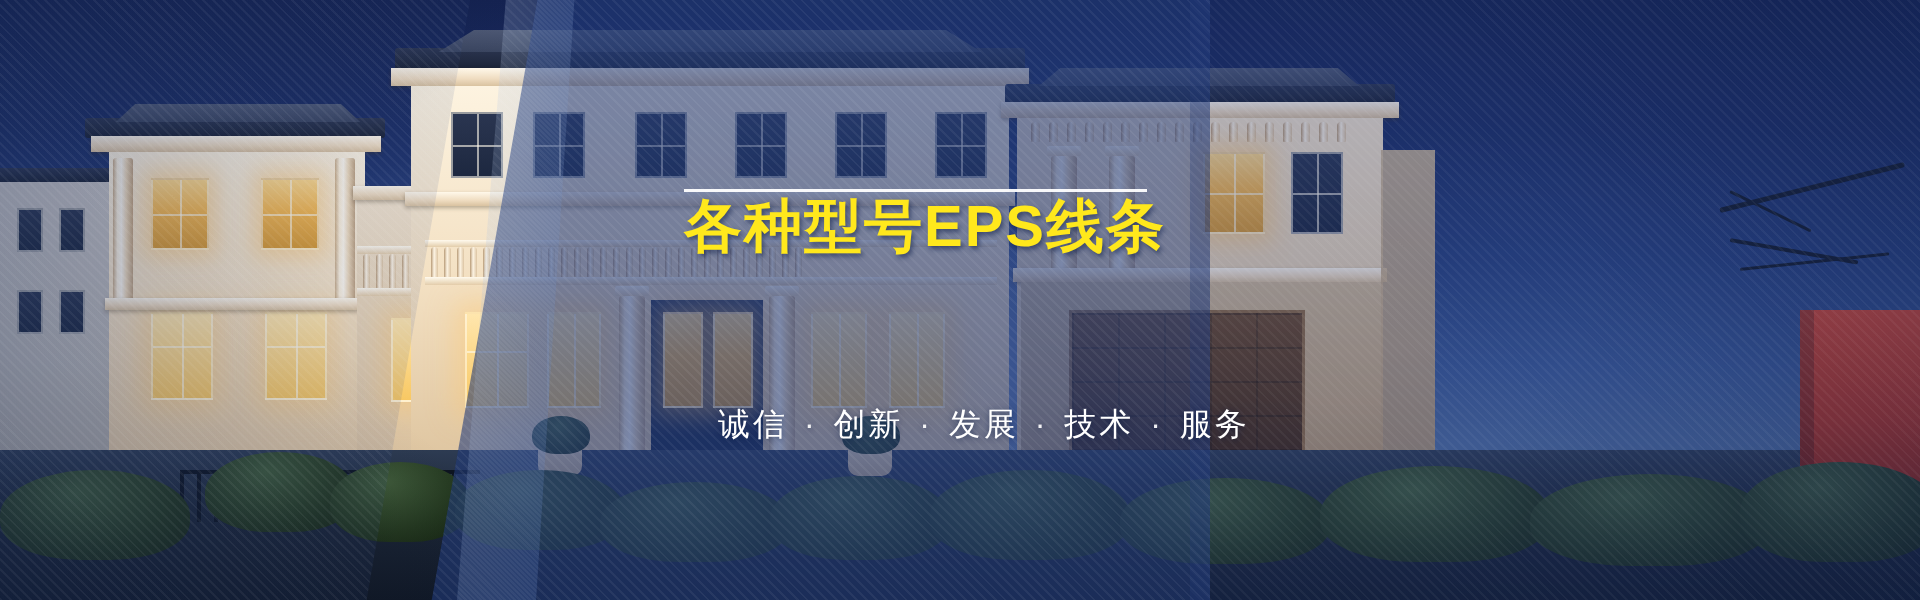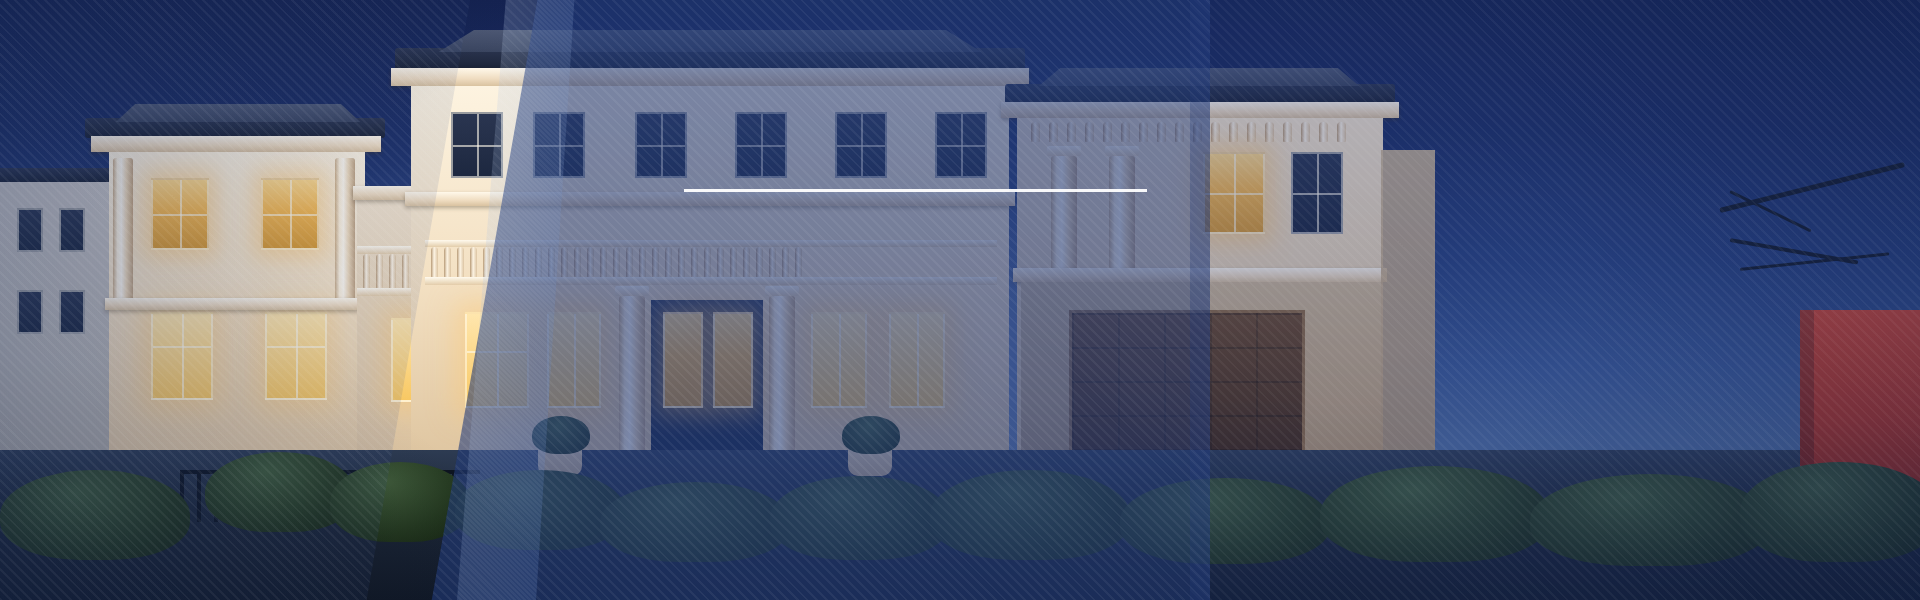--- a/index.html
+++ b/index.html
@@ -490,17 +490,29 @@
     <div class="ov-panel hatch"></div>
     <div class="ov-wedge"></div>
   </div>
 
   <div class="content">
 
 
     <div class="divider"></div>
 
     <div class="headline">
-    </div>
-
+      <span class="hl l1">各种型号EPS线条</span>
+    </div>
+
+    <div class="tagline">
+      <span>诚信</span>
+      <span class="sep">·</span>
+      <span>创新</span>
+      <span class="sep">·</span>
+      <span>发展</span>
+      <span class="sep">·</span>
+      <span>技术</span>
+      <span class="sep">·</span>
+      <span>服务</span>
+    </div>
 
   </div>
 </div>
 
 </body></html>

